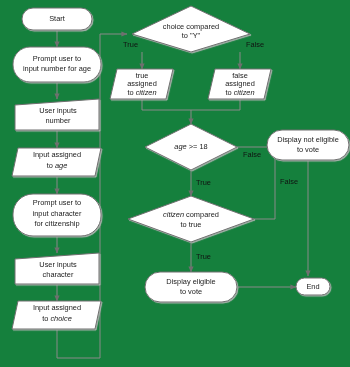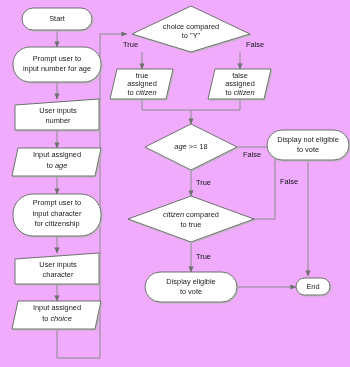--- a/index.html
+++ b/index.html
@@ -4,21 +4,21 @@
 <style>
   html,body{margin:0;padding:0;background:#ffffff;}
   body{
     font-family:"Liberation Sans", sans-serif;
     -webkit-font-smoothing:antialiased;
   }
   #page{
     position:relative;
     width:350px;
     height:367px;
-    background:#f0abfc;
+    background:#15803d;
     overflow:hidden;
   }
   #flow{
     position:absolute;
     left:0; top:0;
     width:350px;
     height:367px;
     display:block;
   }
   .shape-fill{ fill:#ffffff; }

